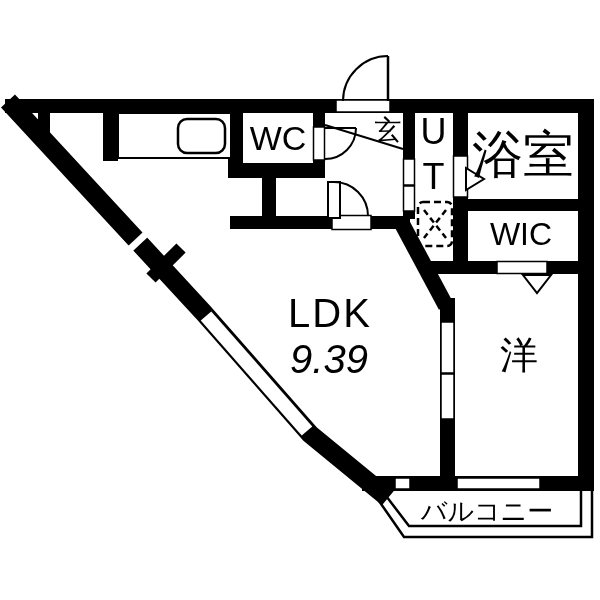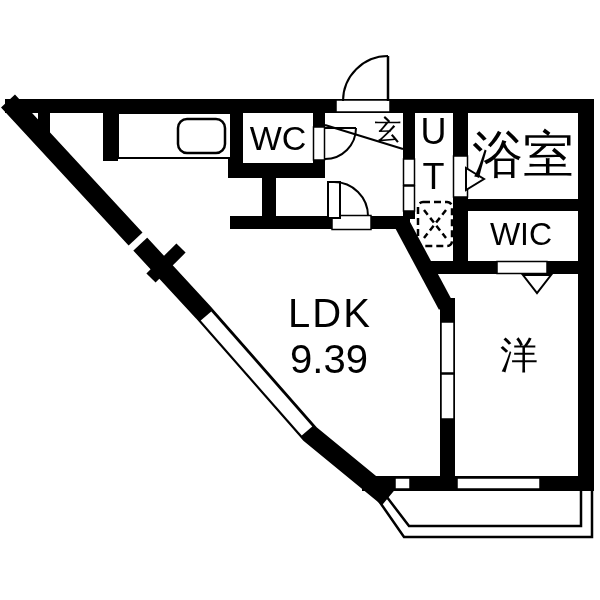--- a/index.html
+++ b/index.html
@@ -113,18 +113,19 @@
 
   <div class="lbl" style="left:388px;top:114px;font-size:27px;">玄</div>
 
   <div class="lbl lbl-vert" style="left:433px;top:140px;font-size:36px;">UT</div>
 
   <div class="lbl" style="left:523px;top:138px;font-size:51px;">浴室</div>
 
   <div class="lbl" style="left:330px;top:297px;font-size:40px;letter-spacing:2px;">LDK</div>
 
   <div class="lbl" style="left:521px;top:218px;font-size:32px;">WIC</div>
-  <div class="lbl" style="left:329px;top:343px;font-size:40px;">9.39</div>
+  <div class="lbl" style="left:329px;top:343px;font-size:40px;font-style:italic;">9.39</div>
 
   <div class="lbl" style="left:519px;top:339px;font-size:38px;">洋</div>
 
+  <div class="lbl" style="left:487px;top:495px;font-size:26px;">バルコニー</div>
 
 </div>
 
 </body></html>

